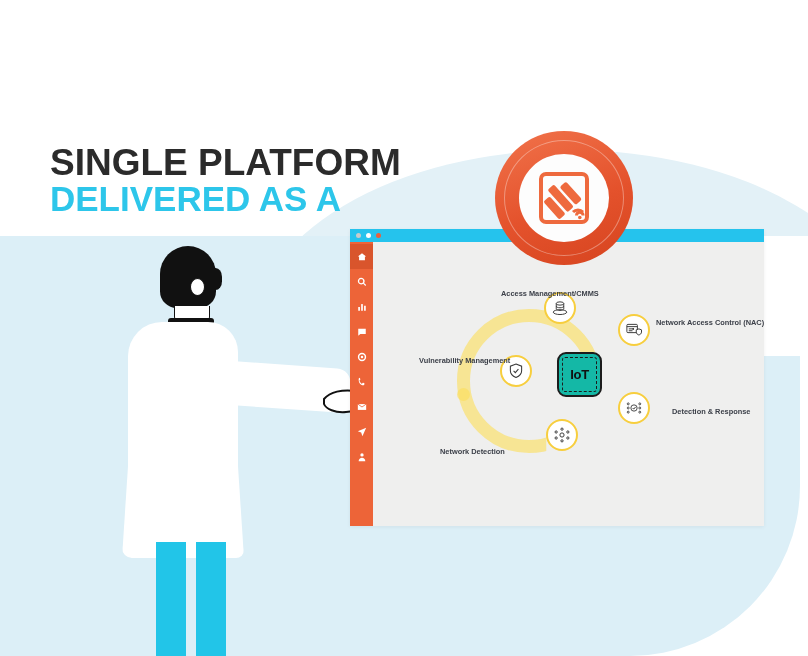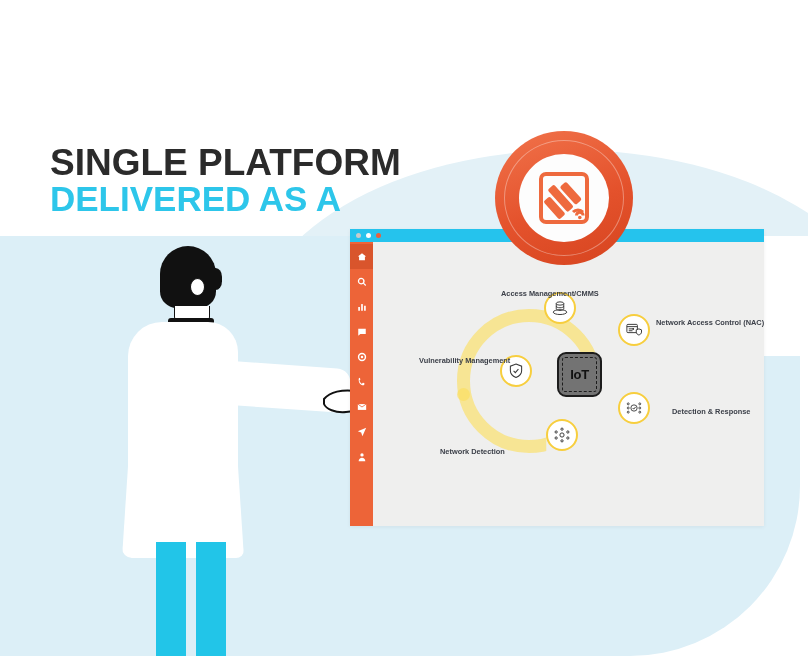--- a/index.html
+++ b/index.html
@@ -111,21 +111,21 @@
     border:2px solid #F7CE3E;display:flex;align-items:center;justify-content:center;
     box-sizing:border-box;
   }
   .node svg{width:18px;height:18px;}
   .n-asset{left:171px;top:50px;}
   .n-nac{left:245px;top:72px;}
   .n-det{left:245px;top:150px;}
   .n-net{left:173px;top:177px;}
   .n-vul{left:127px;top:113px;}
   .chip{
-    position:absolute;left:184px;top:110px;width:45px;height:45px;background:#737373;
+    position:absolute;left:184px;top:110px;width:45px;height:45px;background:#14b8a6;
     border:2.2px solid #1C1C1C;border-radius:9px;
     display:flex;align-items:center;justify-content:center;box-sizing:border-box;
   }
   .chip-inner{
     width:33px;height:33px;border:1.4px dashed #1C1C1C;border-radius:3px;
     display:flex;align-items:center;justify-content:center;
   }
   .chip-inner span{font-size:13px;font-weight:bold;color:#111;letter-spacing:-0.3px;}
   .dlabel{
     position:absolute;font-size:7.4px;font-weight:bold;color:#3C4049;white-space:nowrap;

